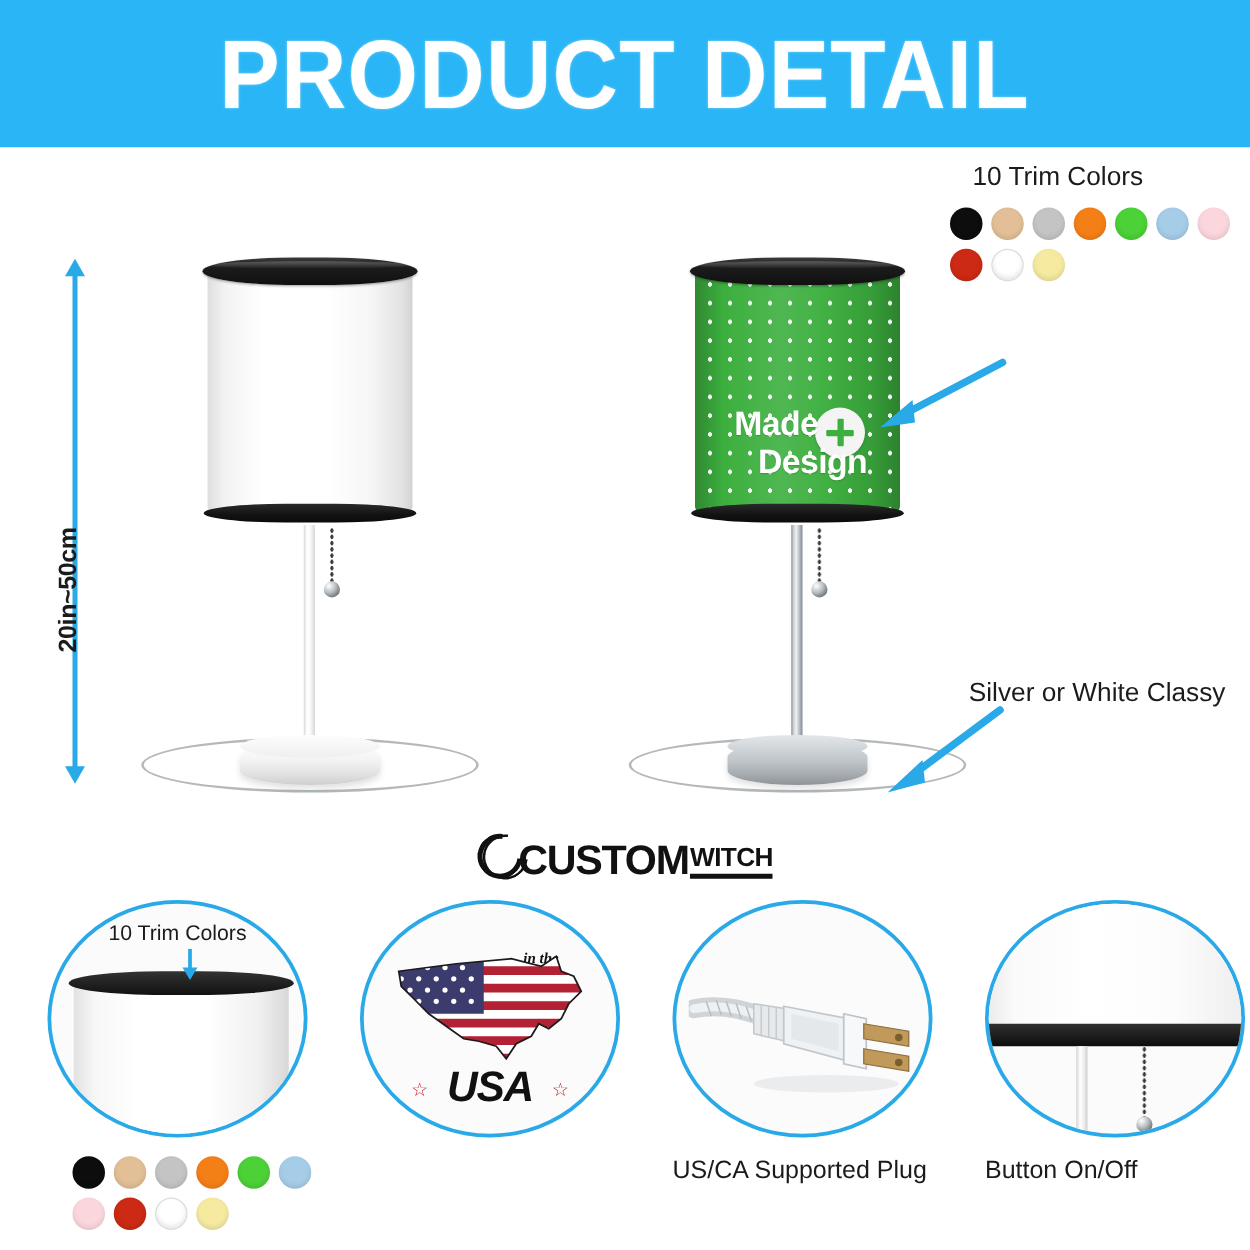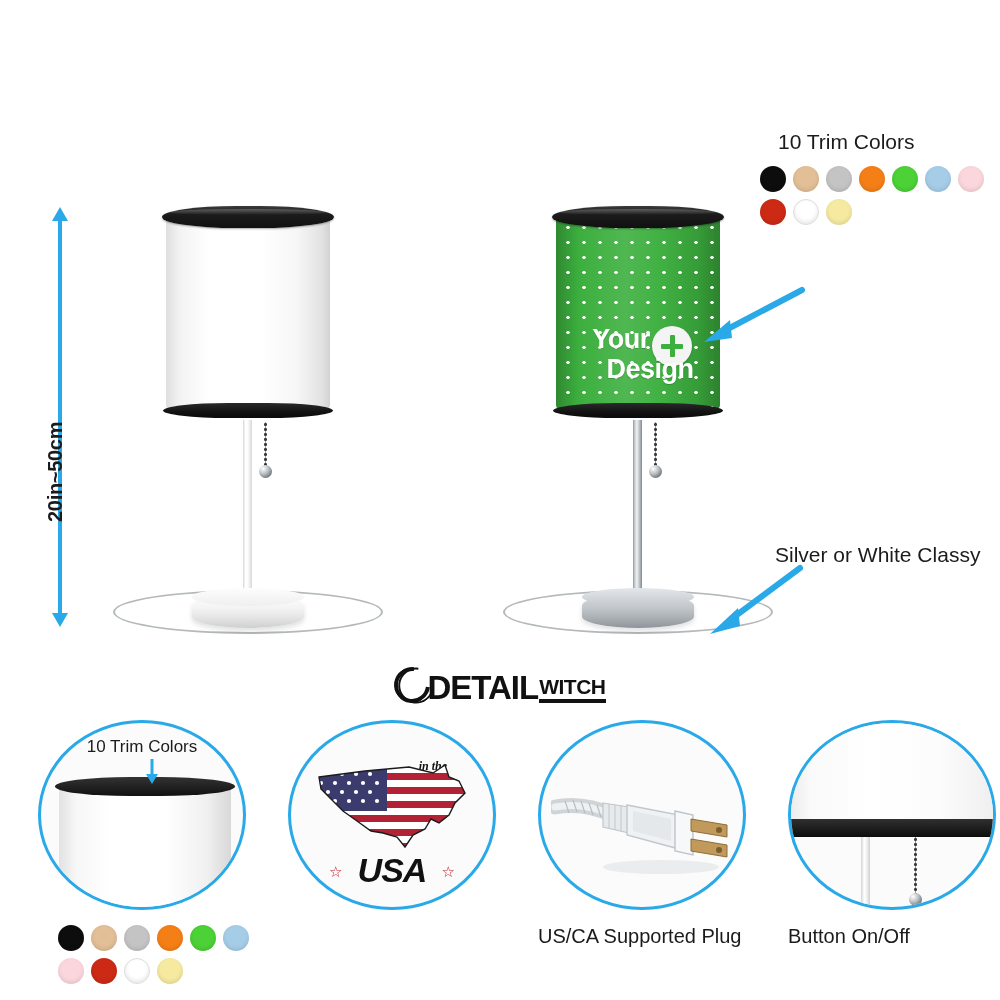--- a/index.html
+++ b/index.html
@@ -282,20 +282,23 @@
     position:absolute; left:70px; top:114px; width:9px; height:78px;
     background: linear-gradient(to right,#d3d3d3,#ffffff 35%,#f4f4f4 60%,#d0d0d0);
   }
   .c4-chain { position:absolute; left:122px; top:114px; width:5px; height:58px; }
 </style>
 </head>
 <body>
 
 <div id="page">
 
+  <div class="header-band">
+    <div class="header-title">PRODUCT DETAIL</div>
+  </div>
   <div class="header-underline"></div>
 
   <div class="showcase">
 
     <div class="dim-h" style="left:168px; top:162px; width:160px; height:20px;">
       <div class="ah-l"></div>
       <div class="bar"></div>
       <div class="ah-r"></div>
     </div>
     <div class="dim-h-label" style="left:188px; top:132px;">7in~18cm</div>
@@ -323,21 +326,21 @@
         <div class="base-top"></div>
       </div>
     </div>
 
     <div class="lamp">
       <div class="shade" style="left:556px; top:84px;">
         <div class="shade-body green">
           <div class="dots"></div>
           <div class="plus-badge"></div>
           <div class="design-text">
-            <span class="l1">Your</span>
+            <span class="l1">Made</span>
             <span class="l2">Design</span>
           </div>
         </div>
         <div class="trim-top black-cap"></div>
         <div class="trim-bottom"></div>
       </div>
       <div class="pullchain" style="left:653px; top:300px; height:45px;">
         <div class="chain"></div>
         <div class="knob"></div>
       </div>
@@ -371,21 +374,21 @@
     <svg class="callout-arrow" style="left:700px; top:440px;" width="110" height="80" viewBox="0 0 110 80">
       <line x1="100" y1="6" x2="30" y2="58" stroke="#29a9e8" stroke-width="6" stroke-linecap="round"></line>
       <polygon points="10,72 38,46 40,64" fill="#29a9e8"></polygon>
     </svg>
 
   </div>
 
   <div class="logo-wrap">
     <div class="logo">
       <div class="logo-c"></div>
-      <div class="logo-custom">DETAIL</div>
+      <div class="logo-custom">CUSTOM</div>
       <div class="logo-witch-box">
         <div class="logo-witch">WITCH</div>
         <div class="logo-rule"></div>
       </div>
     </div>
   </div>
 
   <div class="feature" style="left:38px; top:720px; width:230px; height:260px;">
     <div class="feature-circle">
       <div class="c1-shade"></div>

